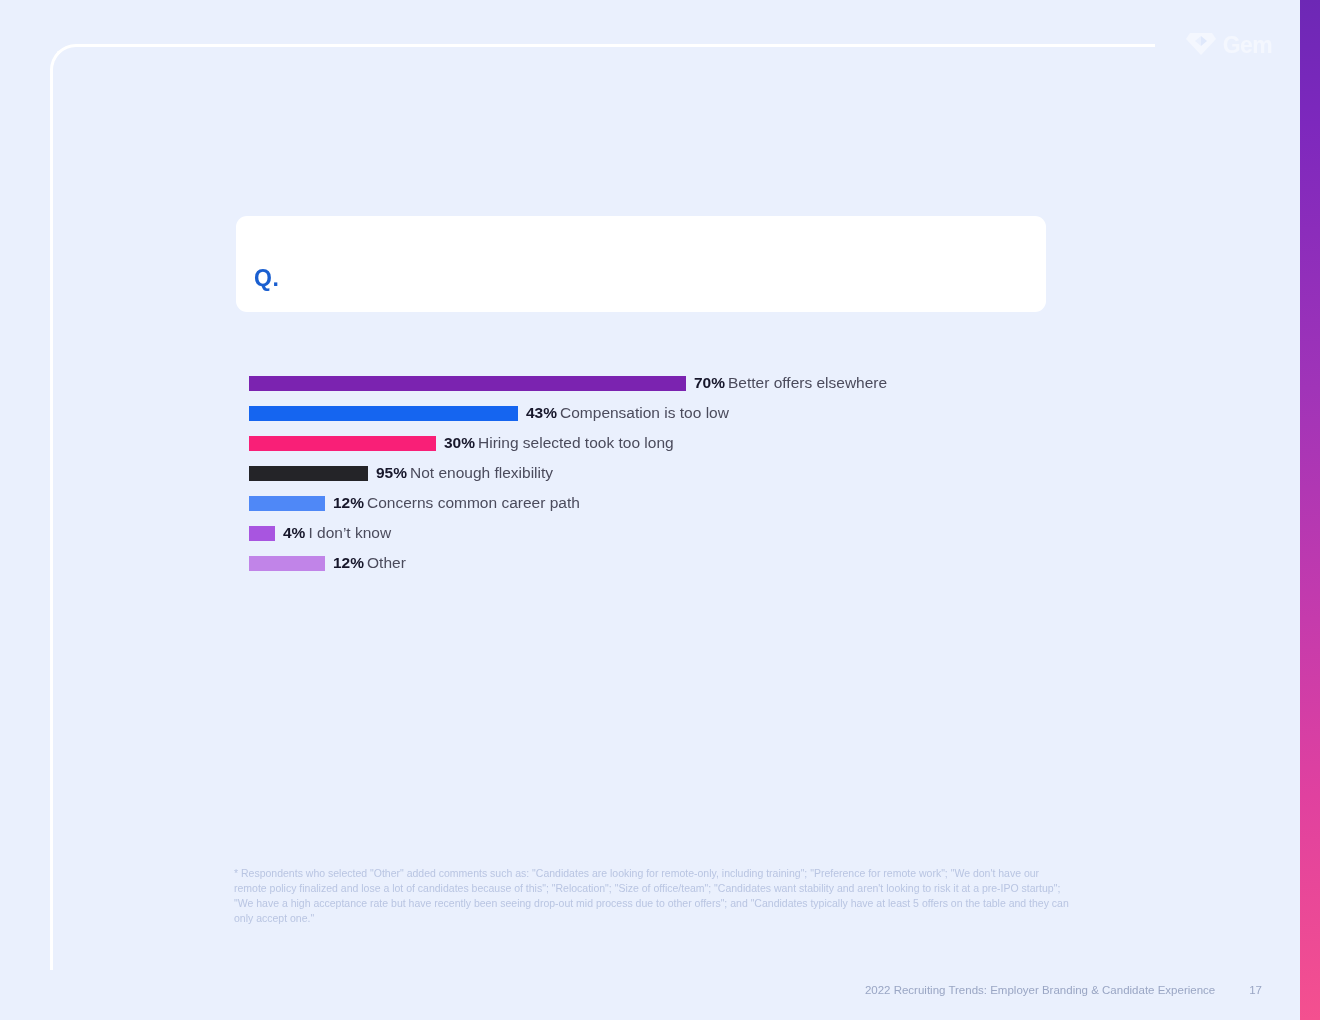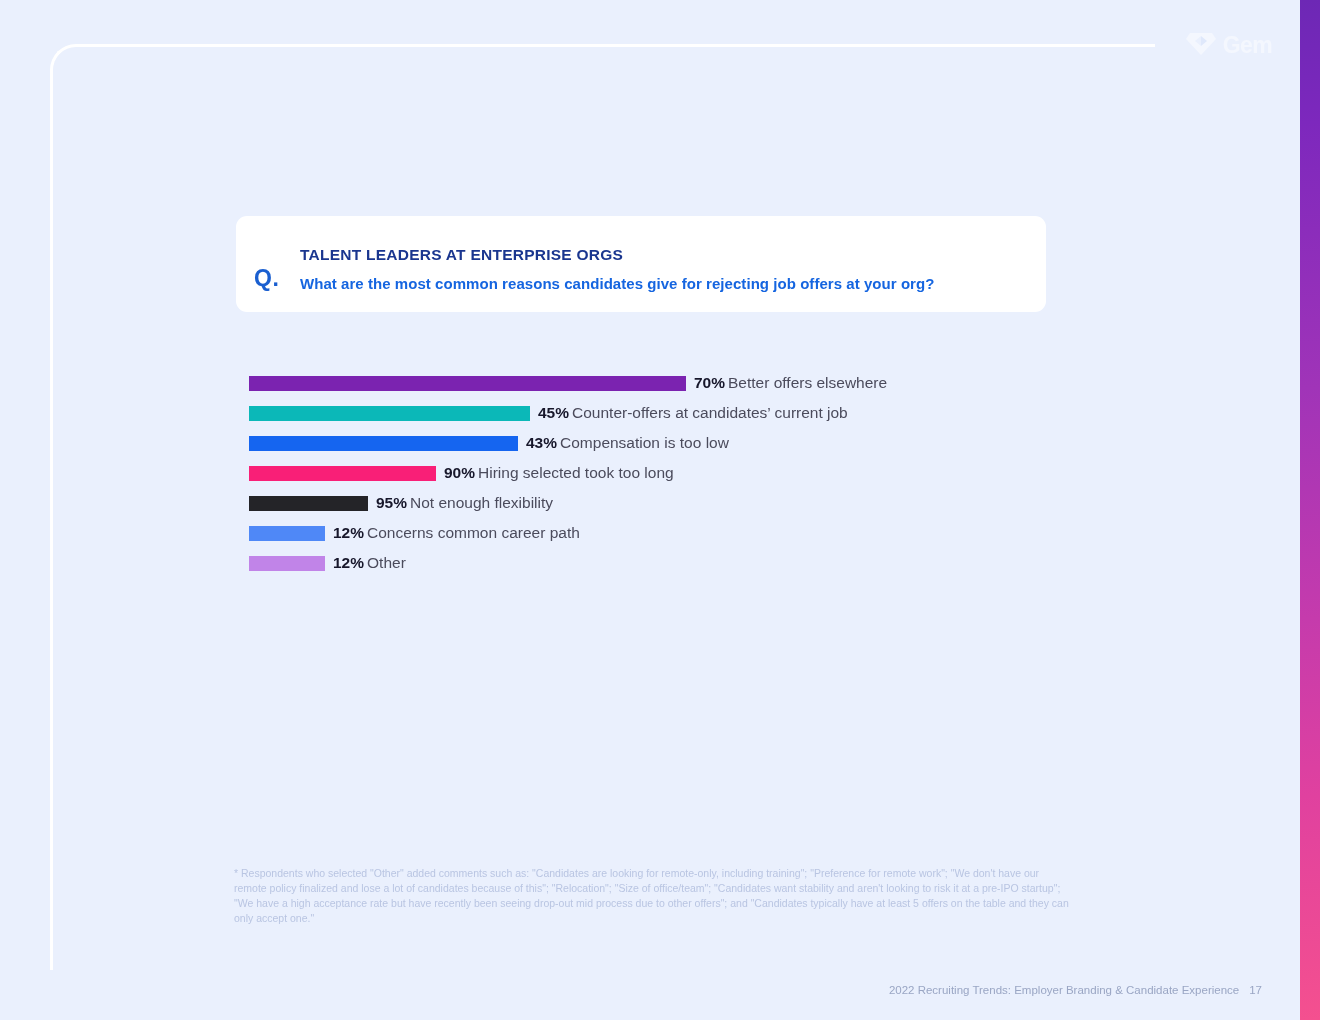--- a/index.html
+++ b/index.html
@@ -114,21 +114,21 @@
     width:840px;
     font-size:10.5px;
     line-height:15px;
     color:#b9c5e2;
   }
 
   
   #footer {
     position:absolute;
     right:58px; bottom:24px;
-    display:flex; gap:10px;
+    display:flex; gap:34px;
     font-size:11.5px;
     color:#9aa6c4;
   }
 </style>
 </head>
 <body>
 
 <div id="gradient-rail"></div>
 
 <div id="frame-border"></div>
@@ -139,50 +139,46 @@
       <path d="M4 2 H26 L30 8 L15 24 L0 8 Z" fill="#f4f7fe"></path>
       <path d="M15 5 L9 10 L15 15 Z" fill="#eaf0fd"></path>
       <path d="M15 5 L21 10 L15 15 Z" fill="#dfe8fb"></path>
     </svg>
   </span>
   <span class="gem-word">Gem</span>
 </div>
 
 <div id="question-card">
   <div id="q-glyph">Q.</div>
-  <div id="q-body">
-    <div id="card-eyebrow">TALENT LEADERS AT ENTERPRISE ORGS</div>
-    <div id="card-question">What are the most common reasons candidates give for rejecting job offers at your org?</div>
-  </div>
 </div>
 
 <div id="bar-chart">
     <div class="bar-row">
       <div class="bar-fill" style="width: 437px; background: rgb(123, 35, 176);"></div>
       <div class="bar-caption"><span class="bar-pct">70%</span><span>Better offers elsewhere</span></div>
     </div>
     <div class="bar-row">
-      <div class="bar-fill" style="width: 281px; background: rgb(11, 184, 184);"></div>
-      <div class="bar-caption"><span class="bar-pct">45%</span><span>Counter-offers at candidates’ current job</span></div>
-    </div>
-    <div class="bar-row">
       <div class="bar-fill" style="width: 269px; background: rgb(21, 101, 240);"></div>
       <div class="bar-caption"><span class="bar-pct">43%</span><span>Compensation is too low</span></div>
     </div>
     <div class="bar-row">
       <div class="bar-fill" style="width: 187px; background: rgb(249, 31, 119);"></div>
-      <div class="bar-caption"><span class="bar-pct">90%</span><span>Hiring selected took too long</span></div>
+      <div class="bar-caption"><span class="bar-pct">30%</span><span>Hiring selected took too long</span></div>
     </div>
     <div class="bar-row">
       <div class="bar-fill" style="width: 119px; background: rgb(36, 36, 40);"></div>
       <div class="bar-caption"><span class="bar-pct">95%</span><span>Not enough flexibility</span></div>
     </div>
     <div class="bar-row">
       <div class="bar-fill" style="width: 76px; background: rgb(79, 136, 247);"></div>
       <div class="bar-caption"><span class="bar-pct">12%</span><span>Concerns common career path</span></div>
+    </div>
+    <div class="bar-row">
+      <div class="bar-fill" style="width: 26px; background: rgb(168, 85, 224);"></div>
+      <div class="bar-caption"><span class="bar-pct">4%</span><span>I don’t know</span></div>
     </div>
     <div class="bar-row">
       <div class="bar-fill" style="width: 76px; background: rgb(193, 132, 232);"></div>
       <div class="bar-caption"><span class="bar-pct">12%</span><span>Other</span></div>
     </div>
   </div>
 
 <div id="footnote">* Respondents who selected "Other" added comments such as: "Candidates are looking for remote-only, including training"; "Preference for remote work"; "We don't have our remote policy finalized and lose a lot of candidates because of this"; "Relocation"; "Size of office/team"; "Candidates want stability and aren't looking to risk it at a pre-IPO startup"; "We have a high acceptance rate but have recently been seeing drop-out mid process due to other offers"; and "Candidates typically have at least 5 offers on the table and they can only accept one."</div>
 
 <div id="footer">

